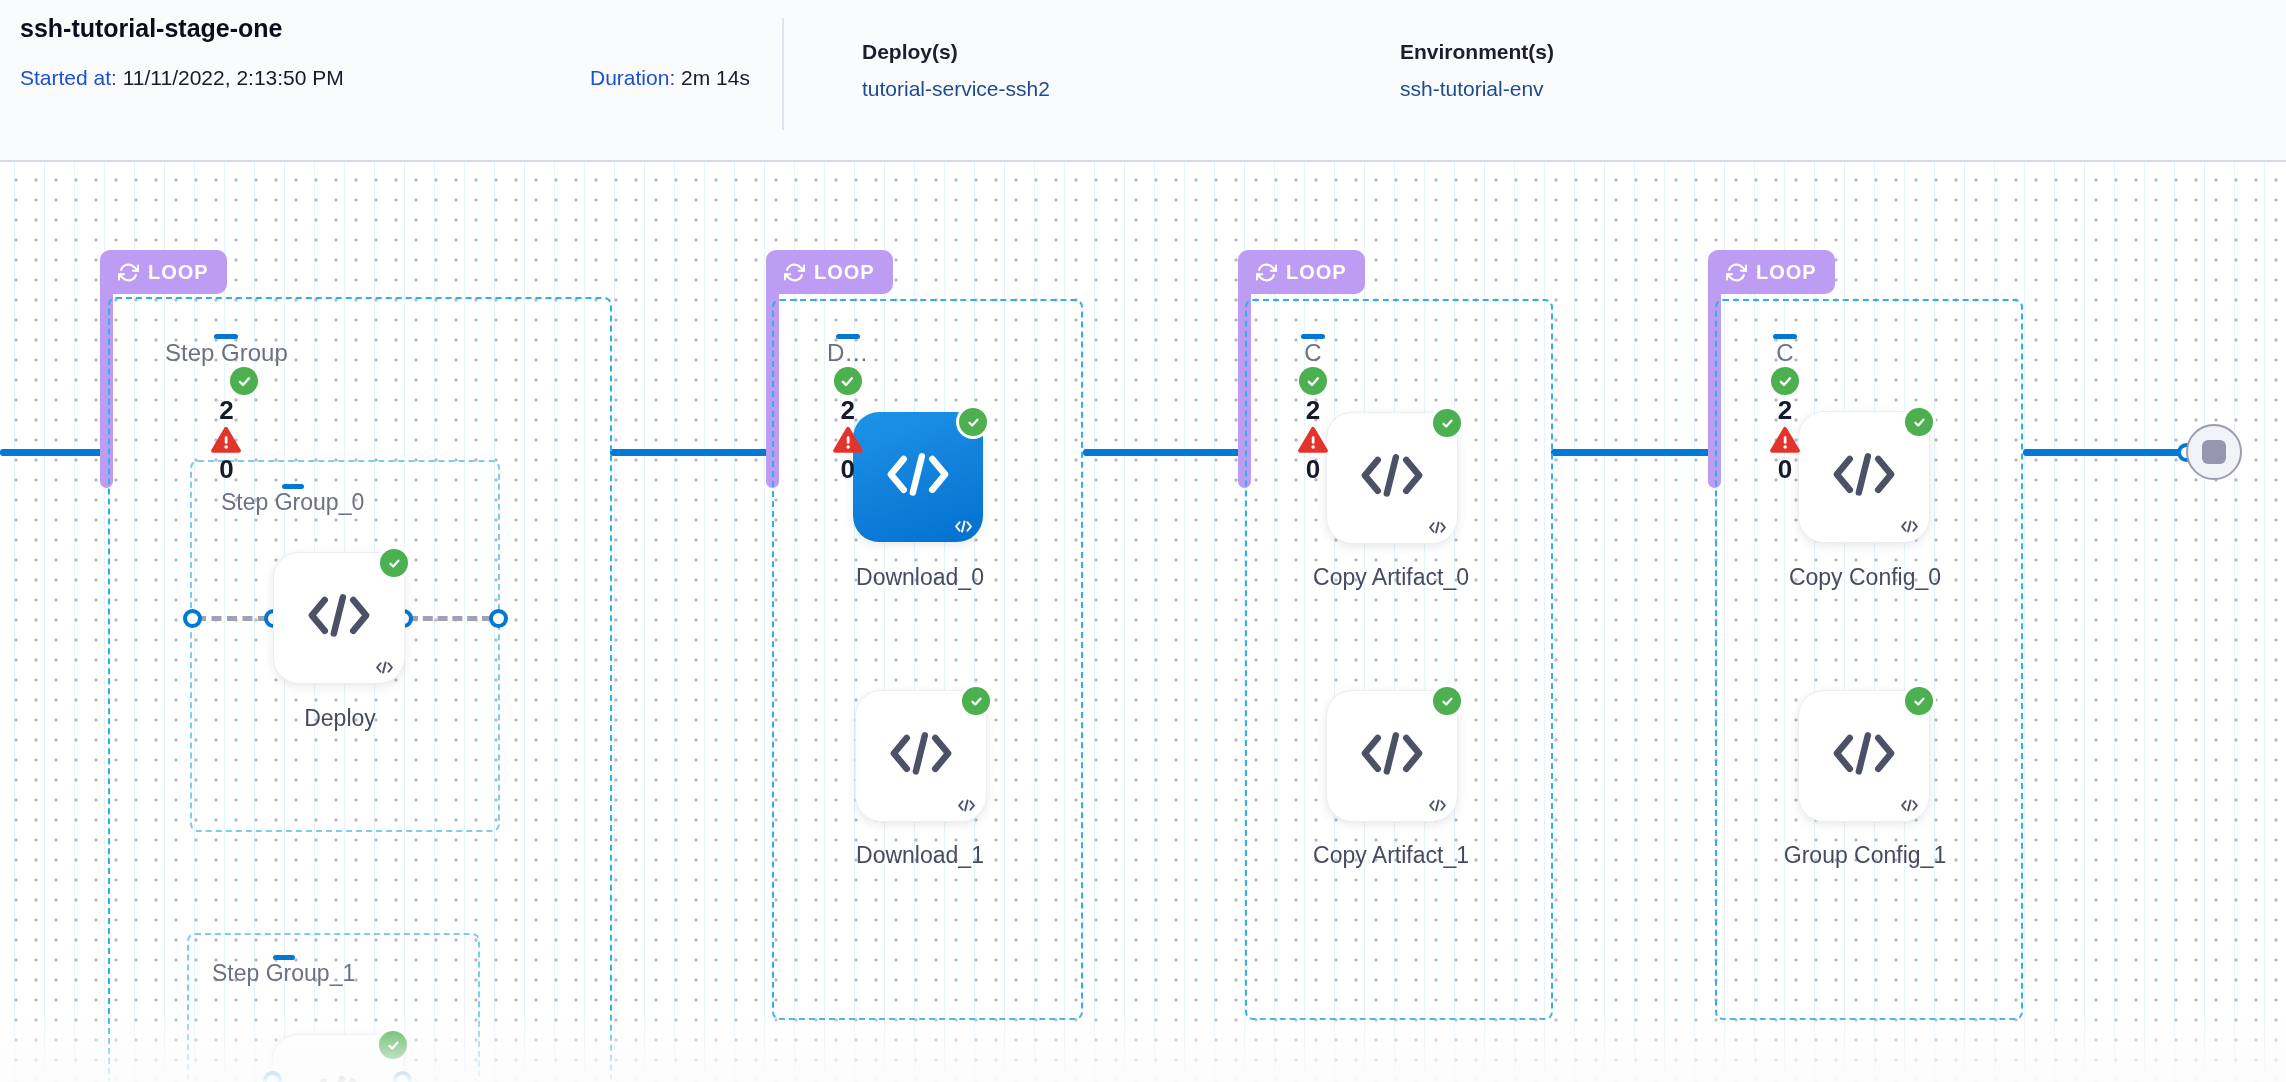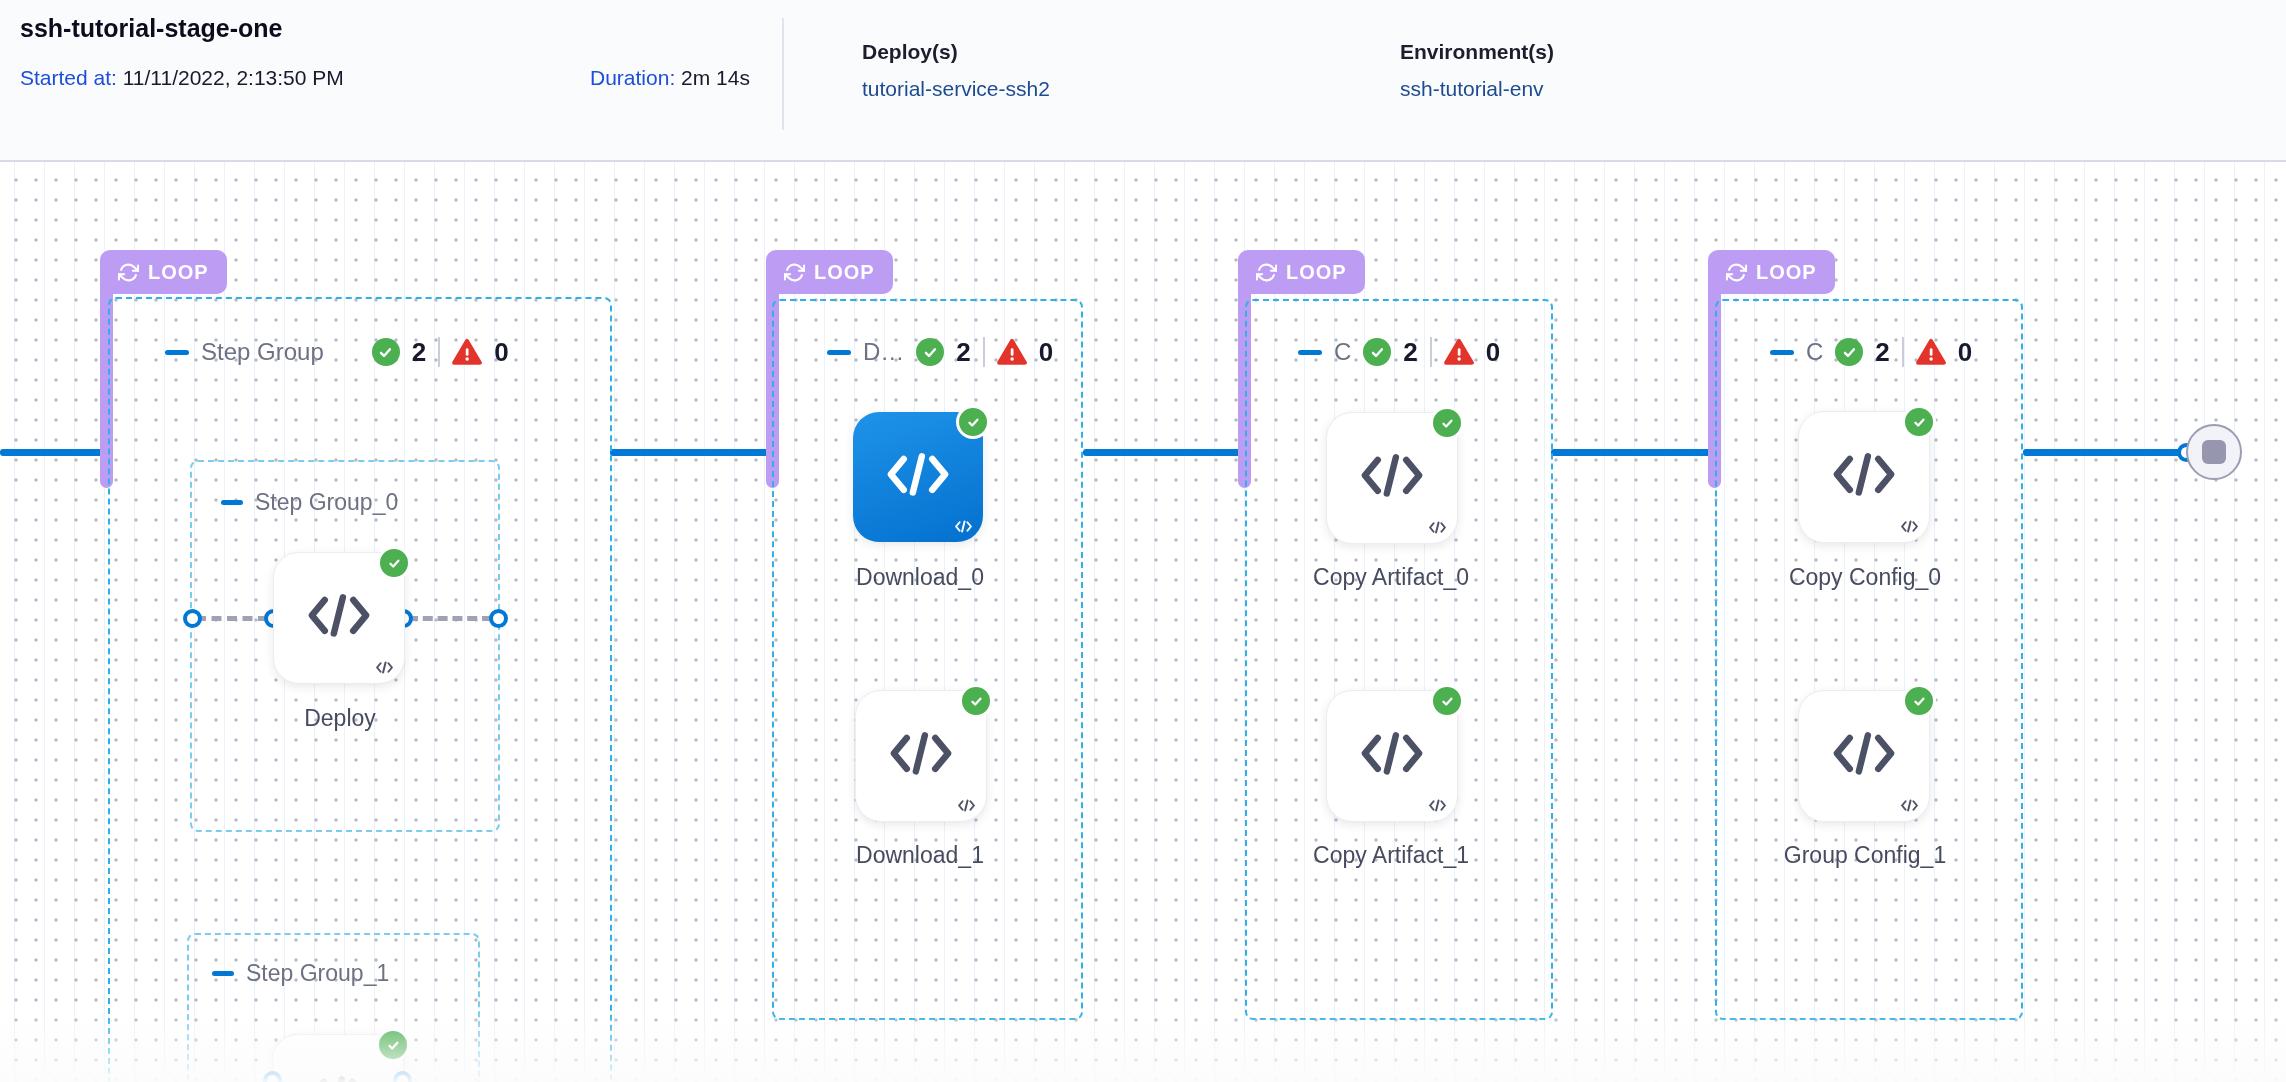--- a/index.html
+++ b/index.html
@@ -35,21 +35,21 @@
   .loop-strip{position:absolute;top:126px;width:13px;height:200px;background:#bd9cf4;border-radius:0 0 7px 7px;}
   .loop-badge{
     position:absolute;top:88px;height:44px;display:flex;align-items:center;gap:9px;
     padding:0 18px;background:#bd9cf4;border-radius:10px 10px 10px 0;
     color:#ffffff;font-size:20px;font-weight:700;letter-spacing:1px;z-index:2;
   }
   
   .group-box{position:absolute;border:2px dashed #2fb0e8;border-radius:8px;box-sizing:border-box;}
   .inner-box{position:absolute;border:2px dashed #7bcdef;border-radius:8px;box-sizing:border-box;}
   
-  .group-header{position:absolute;display:flex;align-items:center;gap:12px;height:36px;z-index:2;}
+  .group-header{position:absolute;display:flex;align-items:center;height:36px;z-index:2;flex-direction:column;}
   .dash-ico{width:24px;height:5px;border-radius:3px;background:#0278d5;flex:0 0 auto;cursor:pointer;}
   .group-label{font-size:24px;color:#6d7183;white-space:nowrap;}
   .inner-label{font-size:23px;color:#6d7183;white-space:nowrap;}
   .count{font-size:26px;font-weight:700;color:#17192c;}
   .cdiv{width:2px;height:30px;background:#cbccd9;}
   .chip{width:28px;height:28px;border-radius:50%;display:flex;align-items:center;justify-content:center;flex:0 0 auto;}
   .chip.green{background:#4caf50;}
   .sp40{margin-left:36px;}
   
   .node-card{

